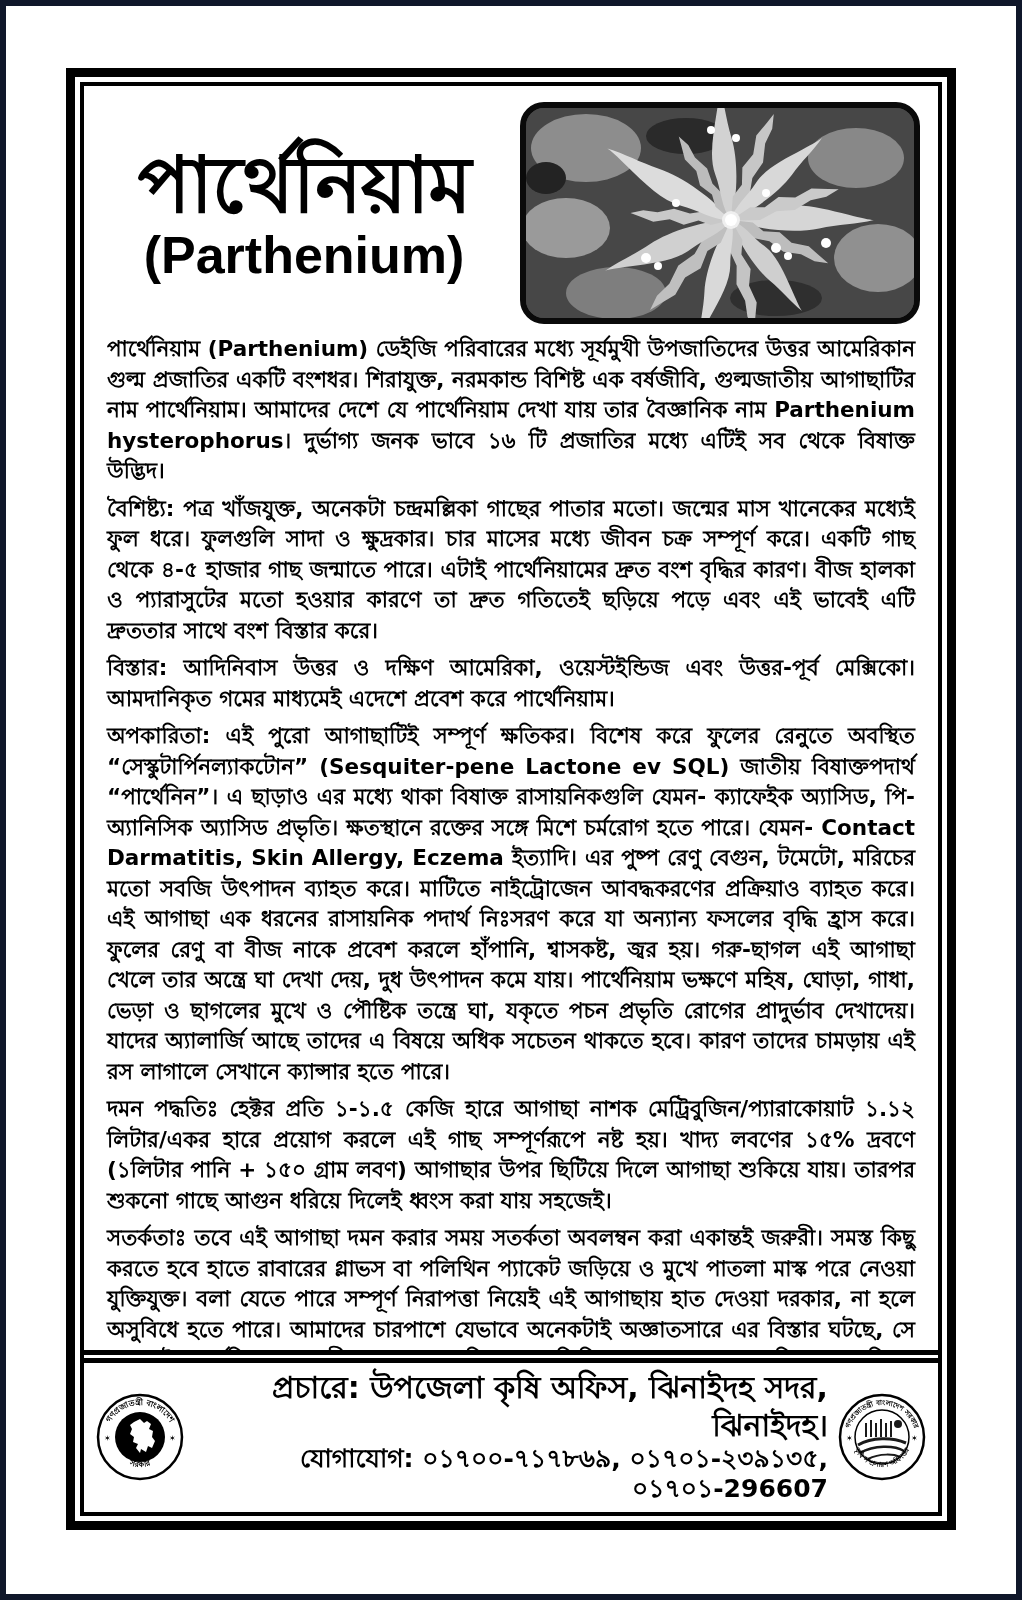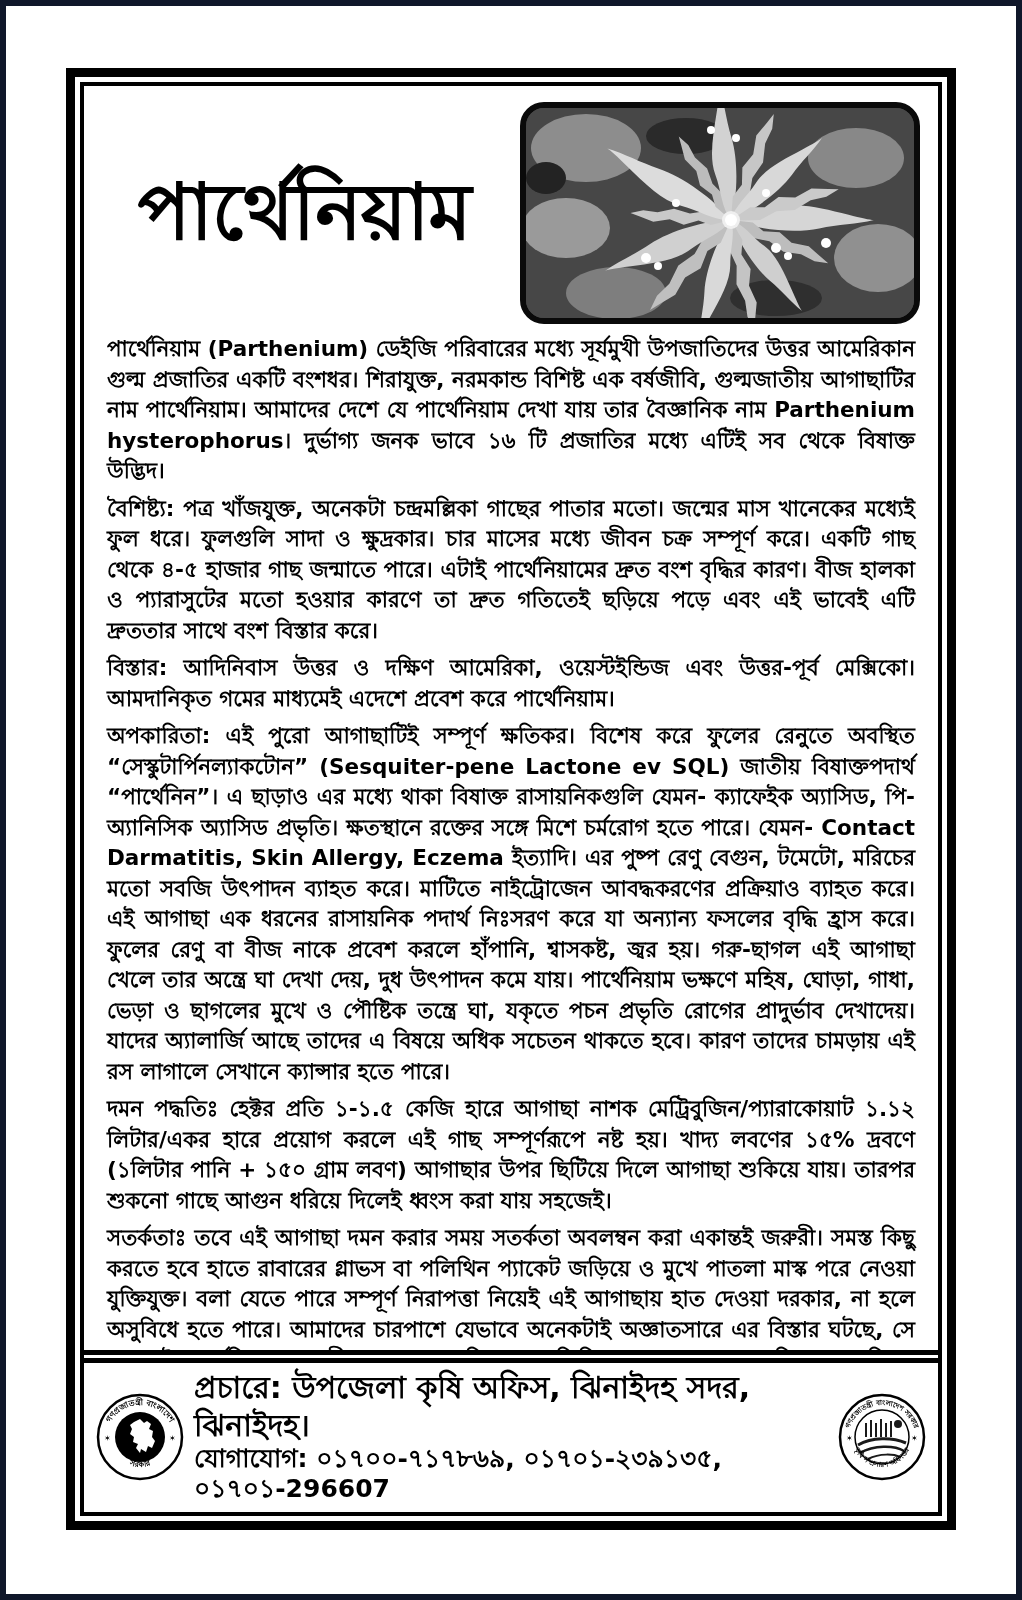--- a/index.html
+++ b/index.html
@@ -97,21 +97,21 @@
     align-items:center;
     gap:10px;
     padding:6px 12px 8px 12px;
     min-height:96px;
     box-sizing:border-box;
   }
   .seal{flex:0 0 auto;width:88px;height:88px;}
   .seal svg{display:block;width:100%;height:100%;}
   .footer-text{
     flex:1 1 auto;
-    text-align:left;
+    text-align:right;
   }
   .publisher-line{
     font-size:30px;
     font-weight:800;
     line-height:1.25;
   }
   .contact-numbers{
     font-size:25px;
     font-weight:700;
     line-height:1.2;
@@ -122,20 +122,21 @@
 
 <div class="page">
   <div class="outer-frame">
     <div class="inner-frame">
 
       <div class="content">
 
         <div class="masthead">
           <div class="title-block">
             <div class="title-bn">পার্থেনিয়াম</div>
+            <div class="title-en">(Parthenium)</div>
           </div>
           <div class="photo-frame">
             <svg viewBox="0 0 388 210" preserveAspectRatio="none">
               <defs>
                 <path id="leafA" d="M0,0 C14,-9 30,-7 48,-12 C66,-17 88,-11 112,-5 C124,-2 132,0 136,0 C120,4 102,4 84,8 C60,13 24,9 0,0 Z"></path>
                 <path id="leafB" d="M0,0 L22,-7 L36,-3 L52,-9 L68,-4 L86,-8 L102,-3 L112,0 L98,4 L82,3 L64,8 L46,4 L28,8 L12,4 Z"></path>
               </defs>
               <rect width="388" height="210" fill="#474747"></rect>
               <ellipse cx="60" cy="40" rx="55" ry="34" fill="#8d8d8d"></ellipse>
               <ellipse cx="40" cy="120" rx="44" ry="30" fill="#9a9a9a"></ellipse>

